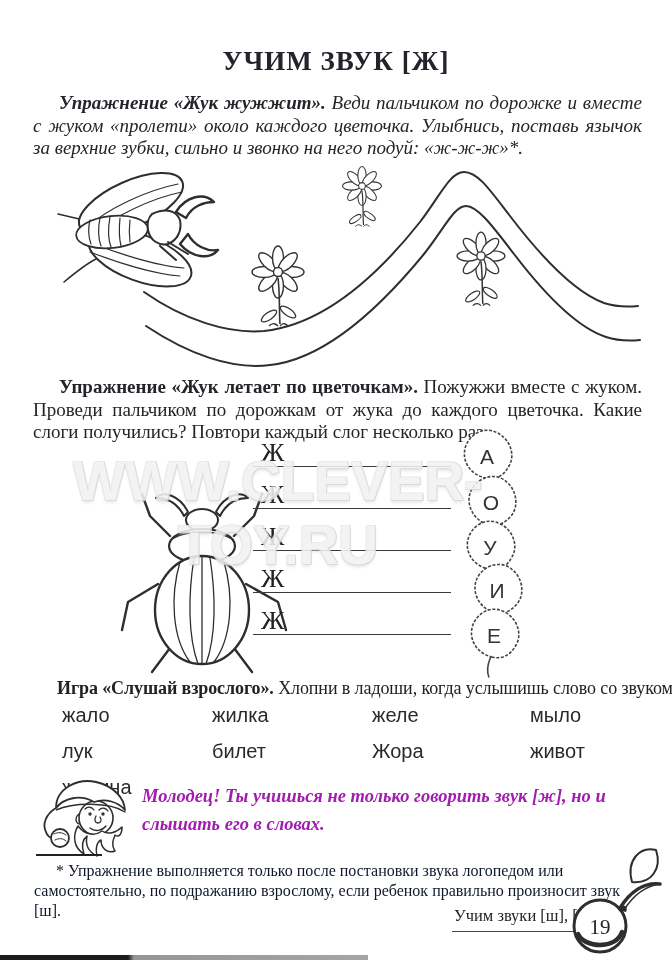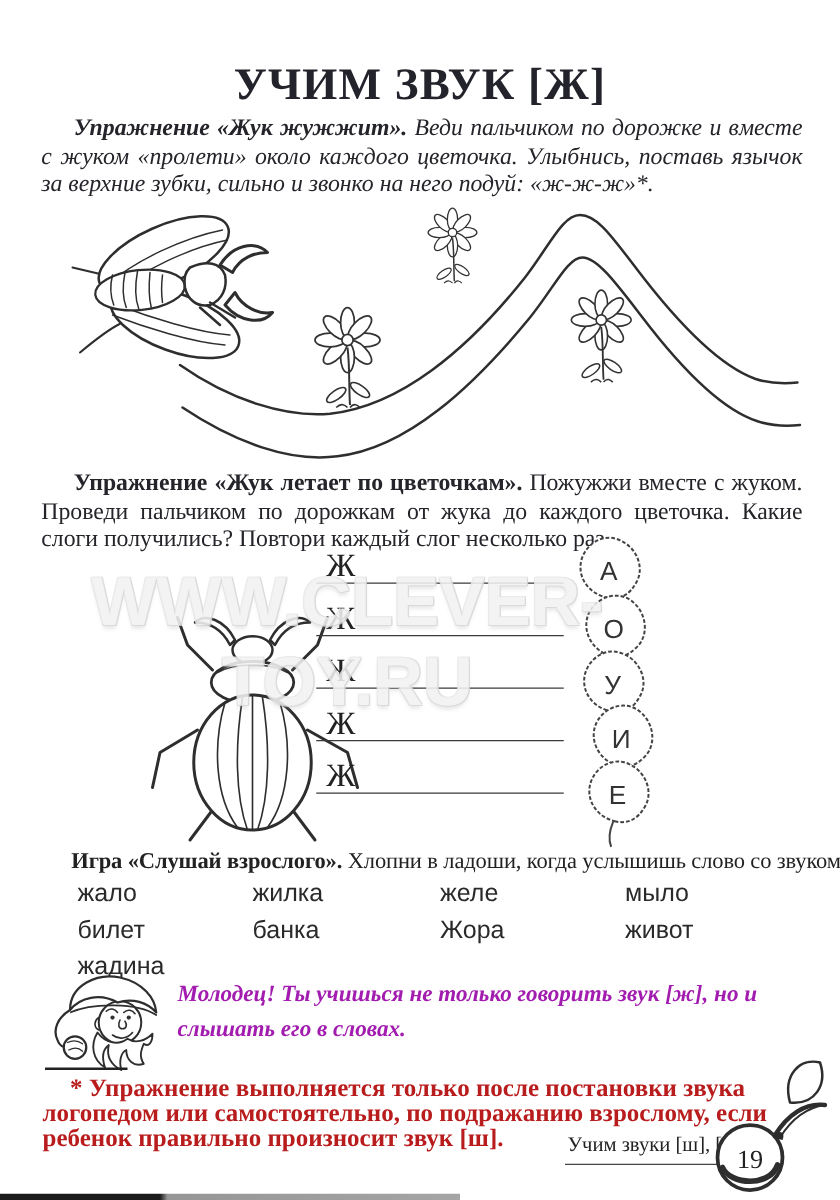--- a/index.html
+++ b/index.html
@@ -1,20 +1,20 @@
 <!DOCTYPE html>
 <html><head>
 <meta charset="utf-8">
 <style>
   html,body{margin:0;padding:0;}
   body{width:672px;height:960px;background:#fff;position:relative;overflow:hidden;
        font-family:"Liberation Serif", serif;color:#24242a;}
   .page{position:absolute;inset:0;background:#fff;}
   .page-title{position:absolute;top:46px;left:0;width:672px;text-align:center;
-       font-size:36px;font-weight:bold;letter-spacing:1px;color:#23232c;margin:0;}
+       font-size:27px;font-weight:bold;letter-spacing:1px;color:#23232c;margin:0;}
   .para{position:absolute;left:33px;width:609px;font-size:19px;line-height:22.5px;
        text-align:justify;text-indent:26px;margin:0;}
   .para .b{font-weight:bold;}
   #para1{top:92px;font-style:italic;}
   #para2{top:376px;}
   svg{position:absolute;overflow:visible;}
   .ink{stroke:#2e2e2e;fill:none;stroke-linecap:round;stroke-linejoin:round;}
   .wfill{fill:#ffffff;stroke:#2e2e2e;stroke-linejoin:round;}
   
   .zh-rows{position:absolute;left:253px;top:432px;width:200px;height:212px;}
@@ -25,28 +25,28 @@
   .watermark{position:absolute;top:449px;left:0;width:556px;text-align:center;
        font-family:"Liberation Sans",sans-serif;font-weight:700;font-size:55px;
        letter-spacing:0;color:#f2f2f2;opacity:.88;z-index:6;pointer-events:none;
        text-shadow:1px 1px 0 #d6d6d6,-1px -1px 0 #e9e9e9,1px -1px 0 #ddd,-1px 1px 0 #ddd,0 3px 3px rgba(160,160,160,.25);}
   
   .game-title{position:absolute;left:57px;top:678px;width:610px;font-size:18px;
        white-space:nowrap;letter-spacing:-.1px;margin:0;color:#222;}
   .game-title .b{font-weight:bold;}
   .words-grid{position:absolute;left:62px;top:702px;width:575px;display:grid;
        grid-template-columns:140px 150px 148px auto;row-gap:3px;
-       font-family:"Liberation Sans",sans-serif;font-size:20px;line-height:26px;color:#2a2a2a;}
+       font-family:"Liberation Sans",sans-serif;font-size:20px;line-height:26px;color:#2a2a2a;gap:10px;}
   
   .praise{position:absolute;left:142px;top:782px;width:504px;font-size:18.5px;
        font-style:italic;font-weight:bold;line-height:28px;color:#a21caf;margin:0;}
   
   .foot-rule{position:absolute;left:36px;top:854px;width:66px;border-top:2px solid #222;}
-  .footnote{position:absolute;left:34px;top:861px;width:600px;font-size:20px;
-       line-height:20px;text-indent:22px;margin:0;color:#b91c1c;font-weight:bold;}
+  .footnote{position:absolute;left:34px;top:861px;width:600px;font-size:16px;
+       line-height:20px;text-indent:22px;margin:0;color:#0f172a;}
   
   .footer-label{position:absolute;left:452px;top:906px;font-size:16.5px;color:#222;
        border-bottom:1.5px solid #444;padding:0 6px 5px 2px;}
   .bottom-strip{position:absolute;left:0;top:955px;width:368px;height:5px;
        background:linear-gradient(to right,#1c1c1c 0,#1c1c1c 128px,#969696 134px,#a5a5a5 100%);}
   .leaf-letter{font-family:"Liberation Sans",sans-serif;font-size:21px;fill:#333;}
 </style>
 </head>
 <body>
 
@@ -159,22 +159,22 @@
 
   <div class="watermark">WWW.CLEVER-TOY.RU</div>
 
   <p class="game-title"><span class="b">Игра «Слушай взрослого».</span> <span>Хлопни в ладоши, когда услышишь слово со звуком [ж]:</span></p>
 
   <div class="words-grid">
     <span>жало</span>
     <span>жилка</span>
     <span>желе</span>
     <span>мыло</span>
+    <span>лук</span>
     <span>билет</span>
-    <span>банка</span>
     <span>Жора</span>
     <span>живот</span>
     <span>жадина</span>
   </div>
 
   <svg style="left:30px;top:774px;" width="112" height="84" viewBox="0 0 112 84">
     <circle class="wfill" stroke-width="1.6" cx="66" cy="44" r="17"></circle>
     <path class="wfill" stroke-width="1.8" d="M 26,34 C 26,14 48,4 66,8 C 84,12 94,24 95,36 C 88,28 76,24 64,28 C 50,20 34,24 26,34 Z"></path>
     <path class="ink" stroke-width="1.4" d="M 26,36 C 44,28 80,28 95,38"></path>
     <path class="wfill" stroke-width="1.8" d="M 26,34 C 16,40 12,50 16,58 C 18,64 24,66 28,61"></path>

